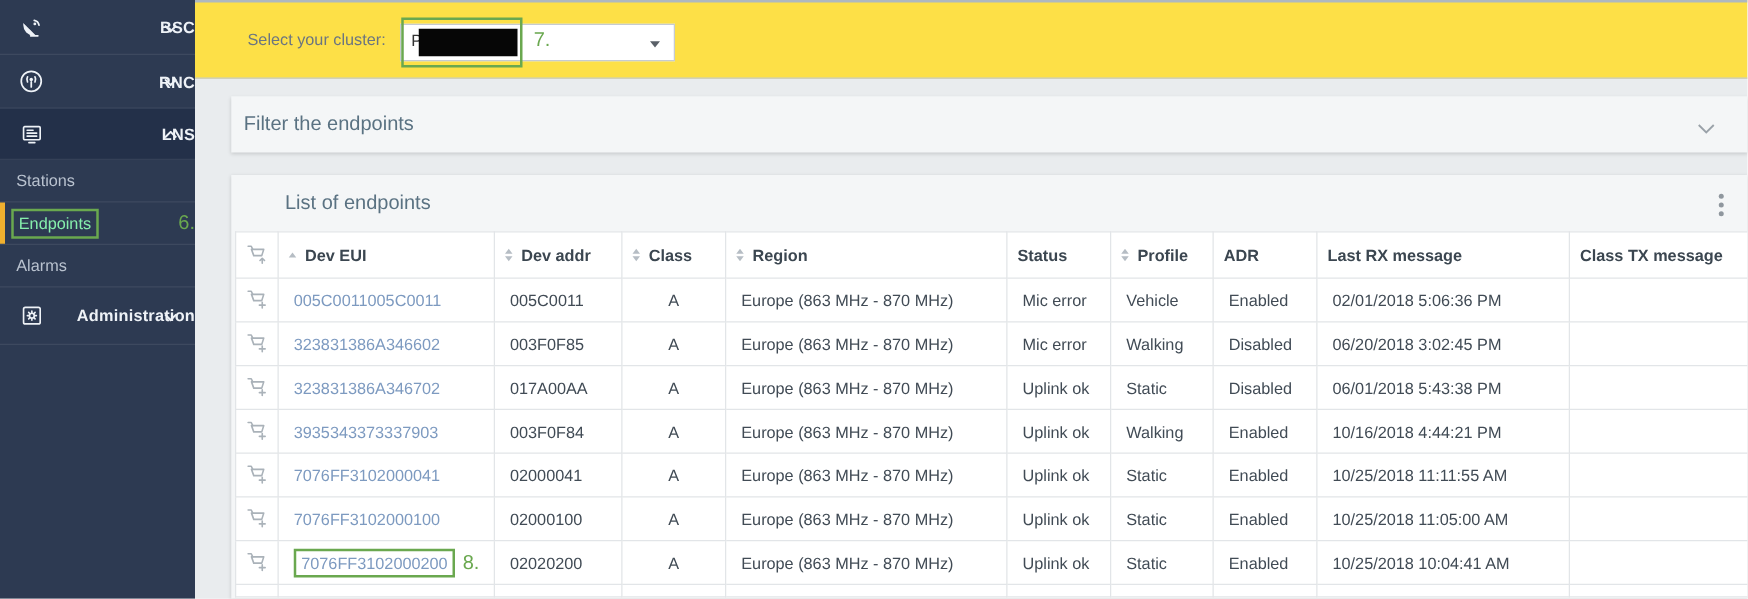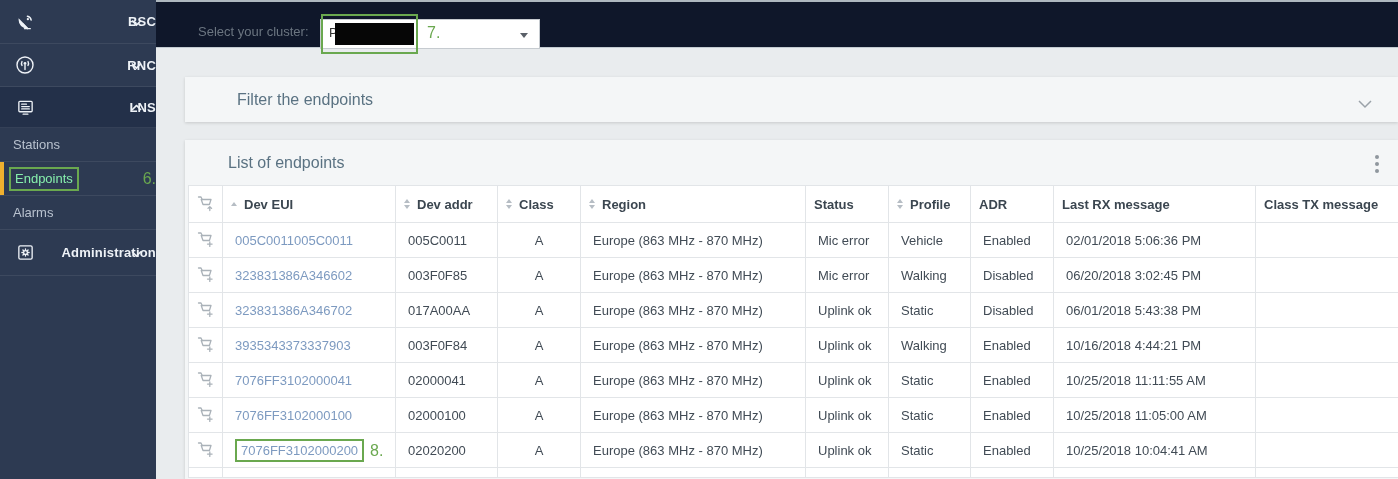--- a/index.html
+++ b/index.html
@@ -28,22 +28,22 @@
   .side-item.active-section { background:#233049; }
   .side-item .icon-box { width:20px; height:20px; margin-left:15px; display:flex; align-items:center; justify-content:center; }
   .side-item .chev { position:absolute; right:14px; top:50%; transform:translateY(-50%); }
   .side-item.sub { font-size:13px; color:#b9c2cf; padding-left:13px; }
   .yellow-bar { position:absolute; left:0; top:0; bottom:0; width:4px; background:#f0b02f; }
   .green-box-side { border:2px solid #6aa84f; padding:2px 4px 3px 4px; color:#86efac; }
   .annot { color:#6aa84f; font-size:16px; margin-left:7px; }
 
   
   .topbar {
-    position:absolute; left:156px; top:0; width:1242px; height:48px;
-    background:#0f172a;
+    position:absolute; left:156px; top:0; width:1242px; height:63px;
+    background:#fde047;
     border-top:2px solid #aeb8bf;
     border-bottom:1px solid #c3cbd1;
   }
   .cluster-label {
     position:absolute; left:42px; top:0; height:60px; line-height:60px;
     font-size:13px; color:#6b7580;
   }
   .cluster-select {
     position:absolute; left:164px; top:17px; width:220px; height:30px;
     background:#ffffff; border:1px solid #c6cbd0; cursor:pointer;
@@ -61,21 +61,21 @@
     border:2px solid #6aa84f; pointer-events:none;
   }
 
   
   .panel {
     position:absolute; left:185px; width:1213px; background:#f4f6f7;
     box-shadow:0 1px 3px rgba(0,0,0,0.15);
   }
   .filter-panel { top:77px; height:45px; display:flex; align-items:center; cursor:pointer; }
   .panel-title { font-size:16px; color:#5a7282; }
-  .filter-panel .panel-title { padding-left:10px;margin-left:42px; }
+  .filter-panel .panel-title { padding-left:10px; }
   .filter-chev { position:absolute; right:26px; top:18px; }
 
   .list-panel { top:140px; height:339px; }
   .list-header { position:relative; height:45px; display:flex; align-items:center; }
   .list-header .panel-title { padding-left:15px;margin-left:28px; }
   .kebab { position:absolute; right:16px; top:12px; display:flex; flex-direction:column; gap:3px; padding:3px; cursor:pointer; }
   .kebab i { width:4px; height:4px; border-radius:50%; background:#8f979e; }
 
   
   table { border-collapse:collapse; position:absolute; left:3px; top:45px; width:1210px; background:#fff; table-layout:fixed; }

